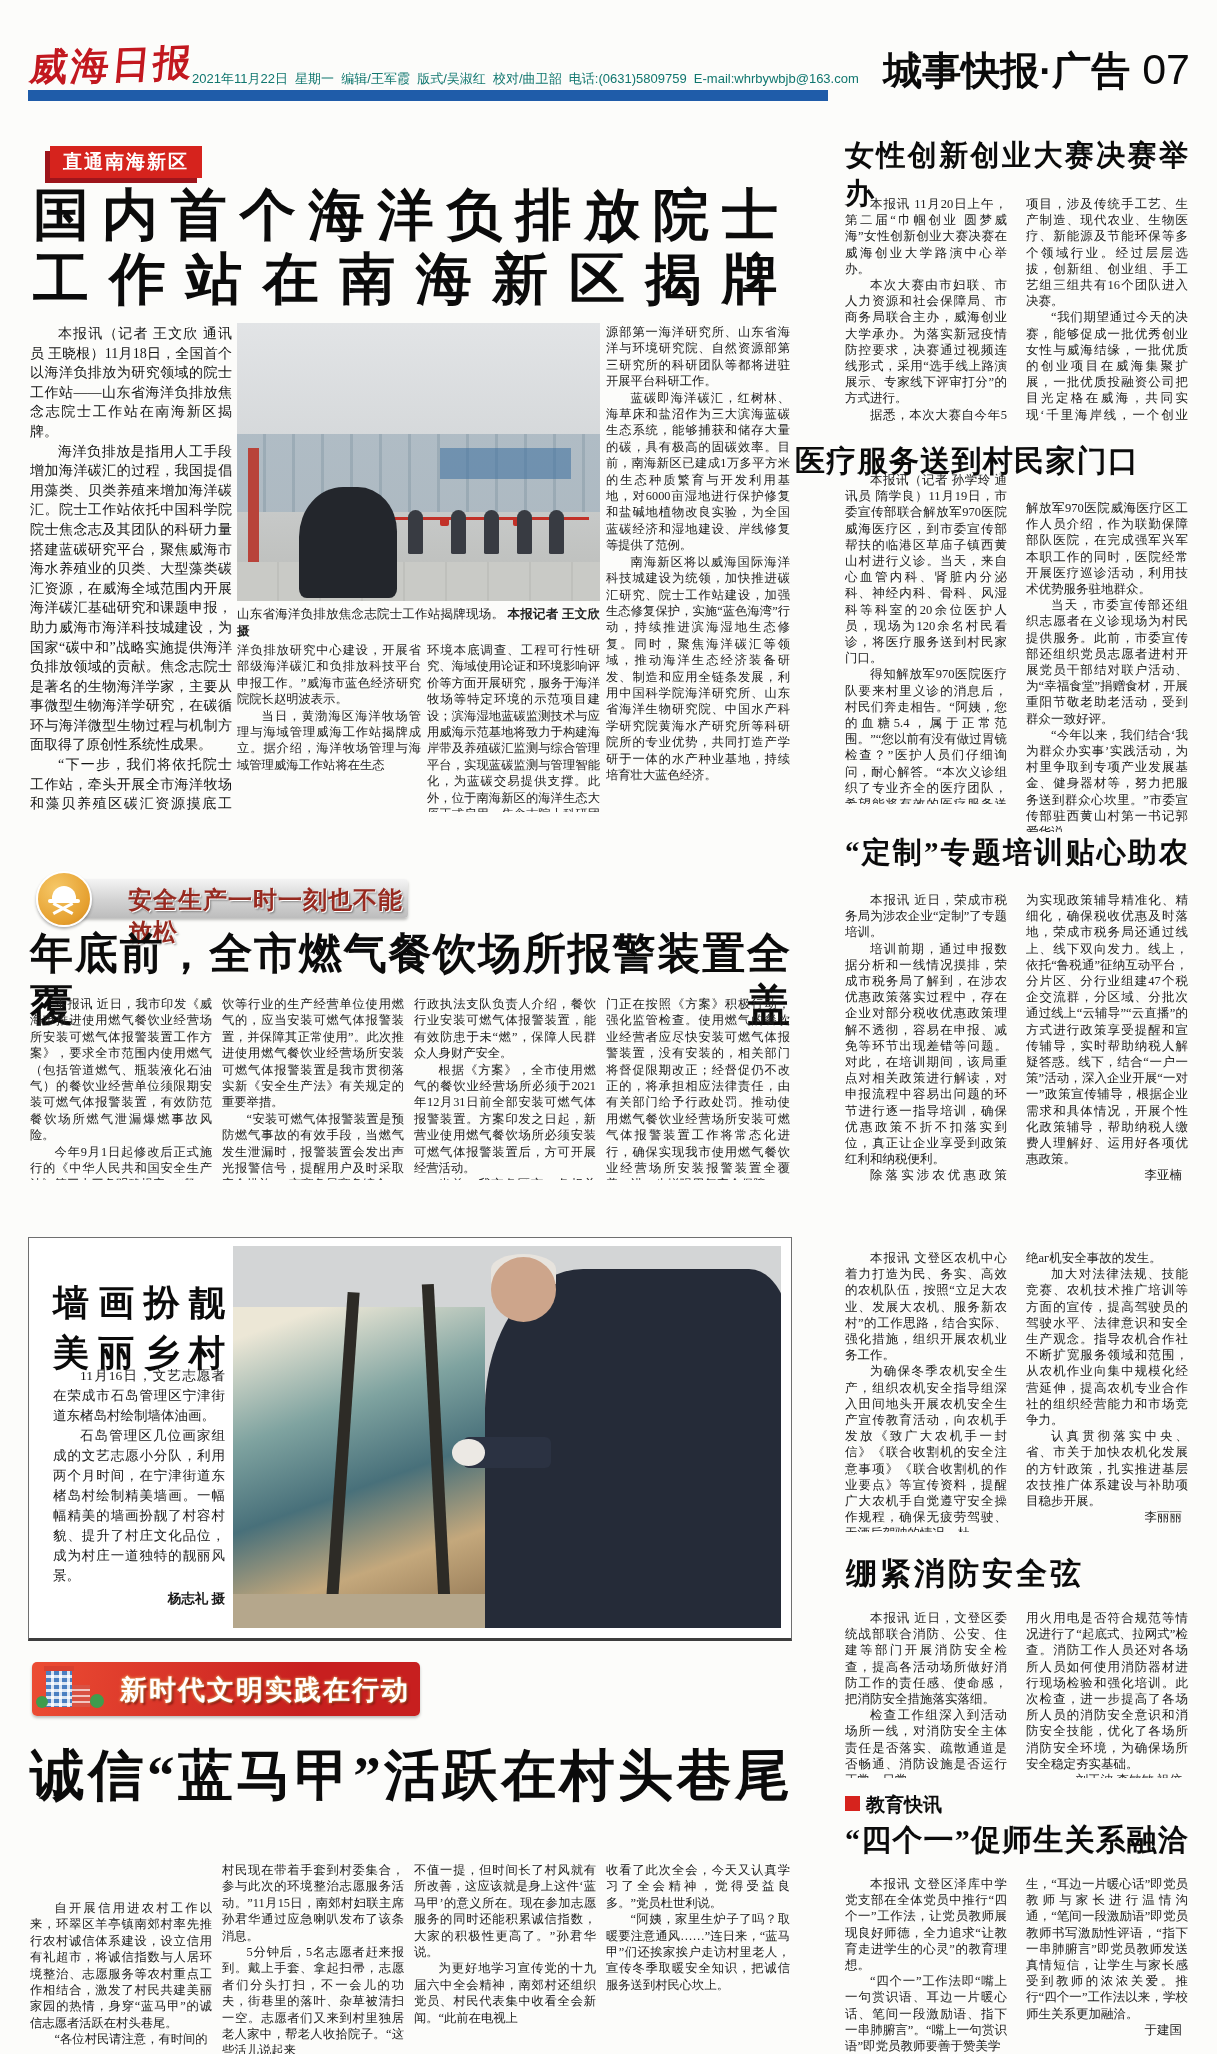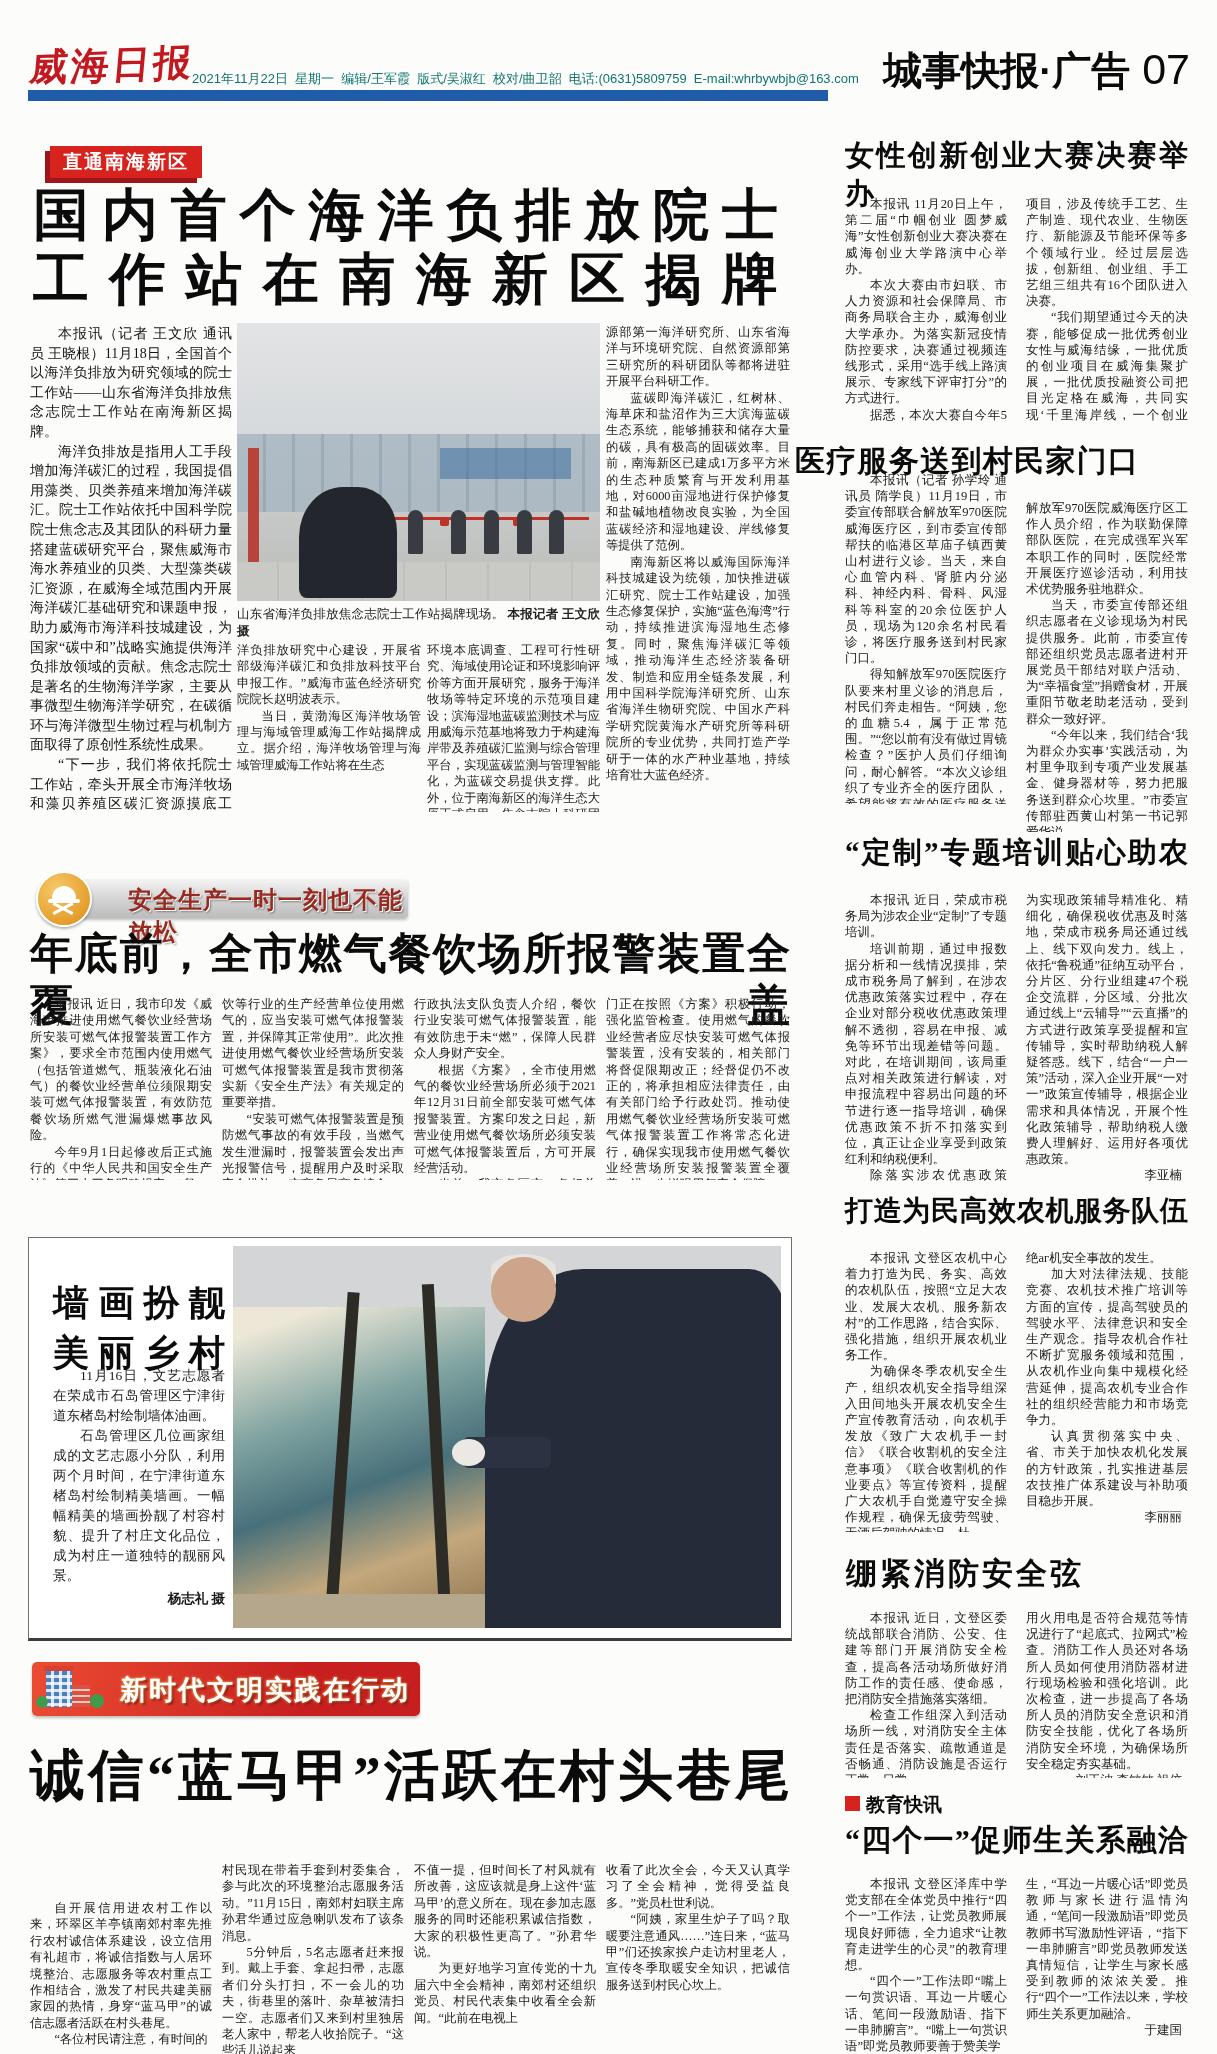--- a/index.html
+++ b/index.html
@@ -254,21 +254,20 @@
   <div class="scol" style="left:845px;top:884px;height:292px;">
     <p>本报讯 近日，荣成市税务局为涉农企业“定制”了专题培训。</p>
     <p>培训前期，通过申报数据分析和一线情况摸排，荣成市税务局了解到，在涉农优惠政策落实过程中，存在企业对部分税收优惠政策理解不透彻，容易在申报、减免等环节出现差错等问题。对此，在培训期间，该局重点对相关政策进行解读，对申报流程中容易出问题的环节进行逐一指导培训，确保优惠政策不折不扣落实到位，真正让企业享受到政策红利和纳税便利。</p>
     <p>除落实涉农优惠政策外，</p>
   </div>
   <div class="scol" style="left:1026px;top:884px;height:292px;">
     <p class="cont">为实现政策辅导精准化、精细化，确保税收优惠及时落地，荣成市税务局还通过线上、线下双向发力。线上，依托“鲁税通”征纳互动平台，分片区、分行业组建47个税企交流群，分区域、分批次通过线上“云辅导”“云直播”的方式进行政策享受提醒和宣传辅导，实时帮助纳税人解疑答惑。线下，结合“一户一策”活动，深入企业开展“一对一”政策宣传辅导，根据企业需求和具体情况，开展个性化政策辅导，帮助纳税人缴费人理解好、运用好各项优惠政策。</p>
     <p class="sig">李亚楠</p>
   </div>
 
-  <div class="hl full" style="left:845px;top:1192px;width:343px;font-size:28px;line-height:38px;">打造为民高效农机服务队伍</div>
   <div class="scol" style="left:845px;top:1242px;height:282px;">
     <p>本报讯 文登区农机中心着力打造为民、务实、高效的农机队伍，按照“立足大农业、发展大农机、服务新农村”的工作思路，结合实际、强化措施，组织开展农机业务工作。</p>
     <p>为确保冬季农机安全生产，组织农机安全指导组深入田间地头开展农机安全生产宣传教育活动，向农机手发放《致广大农机手一封信》《联合收割机的安全注意事项》《联合收割机的作业要点》等宣传资料，提醒广大农机手自觉遵守安全操作规程，确保无疲劳驾驶、无酒后驾驶的情况，杜</p>
   </div>
   <div class="scol" style="left:1026px;top:1242px;height:282px;">
     <p class="cont">绝аг机安全事故的发生。</p>
     <p>加大对法律法规、技能竞赛、农机技术推广培训等方面的宣传，提高驾驶员的驾驶水平、法律意识和安全生产观念。指导农机合作社不断扩宽服务领域和范围，从农机作业向集中规模化经营延伸，提高农机专业合作社的组织经营能力和市场竞争力。</p>
     <p>认真贯彻落实中央、省、市关于加快农机化发展的方针政策，扎实推进基层农技推广体系建设与补助项目稳步开展。</p>
     <p class="sig">李丽丽</p>
   </div>

